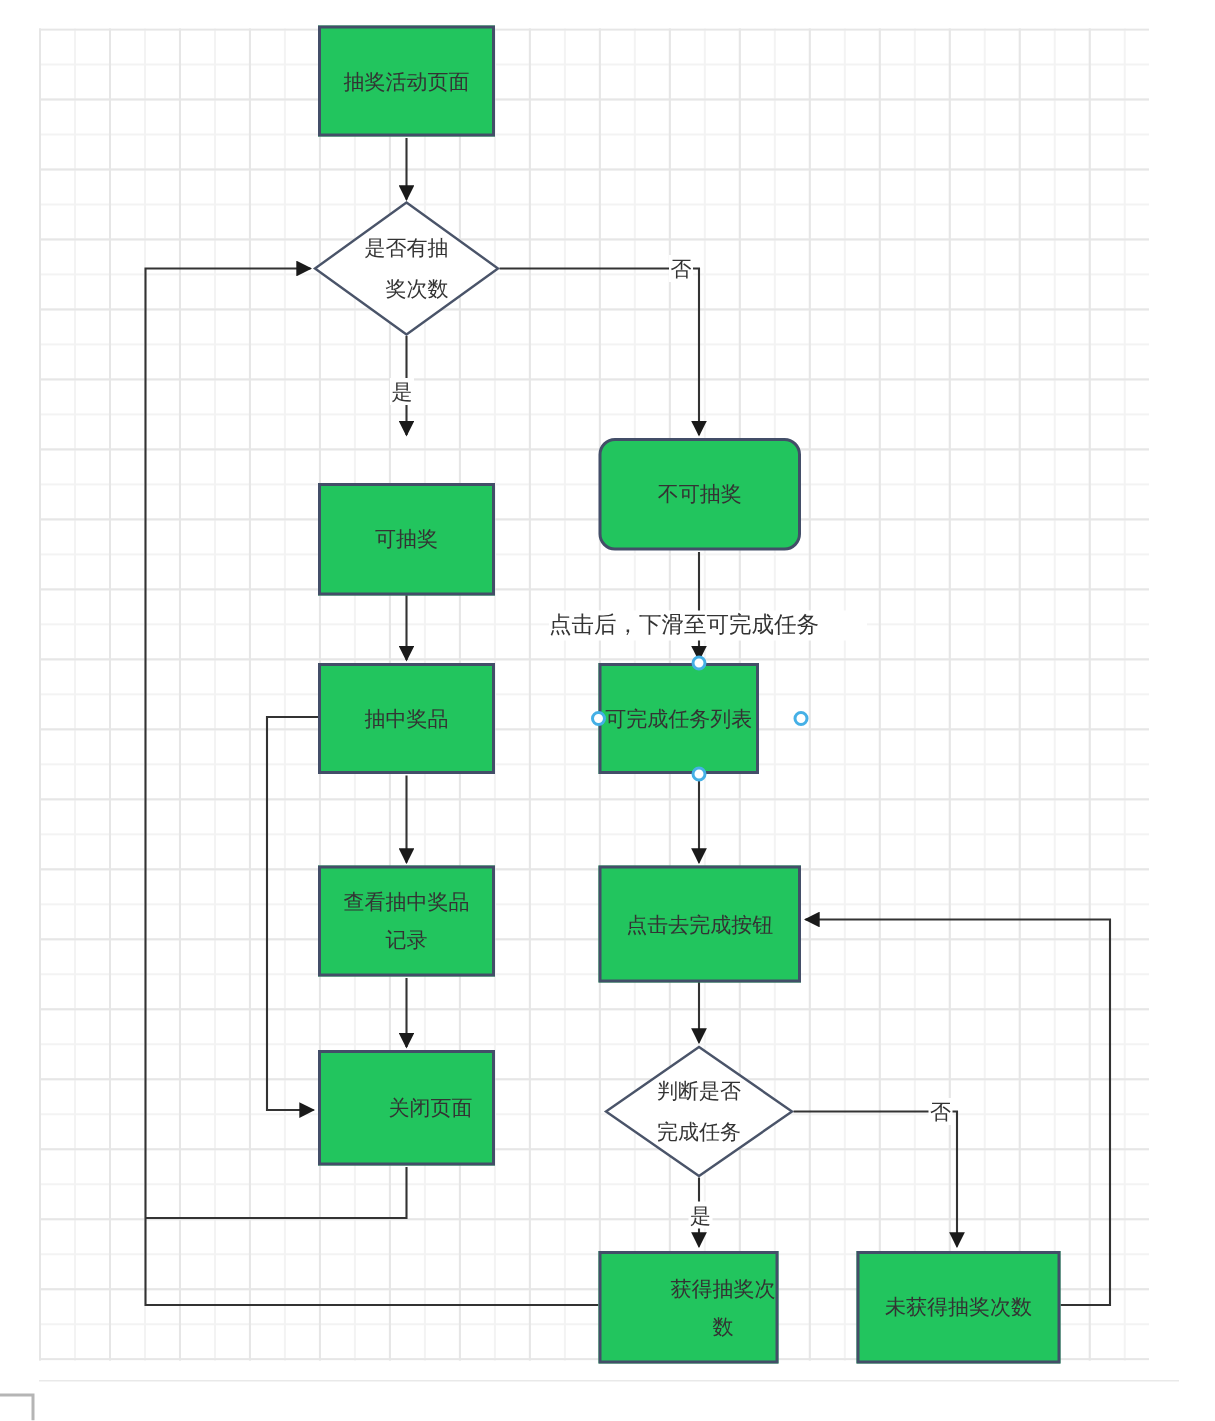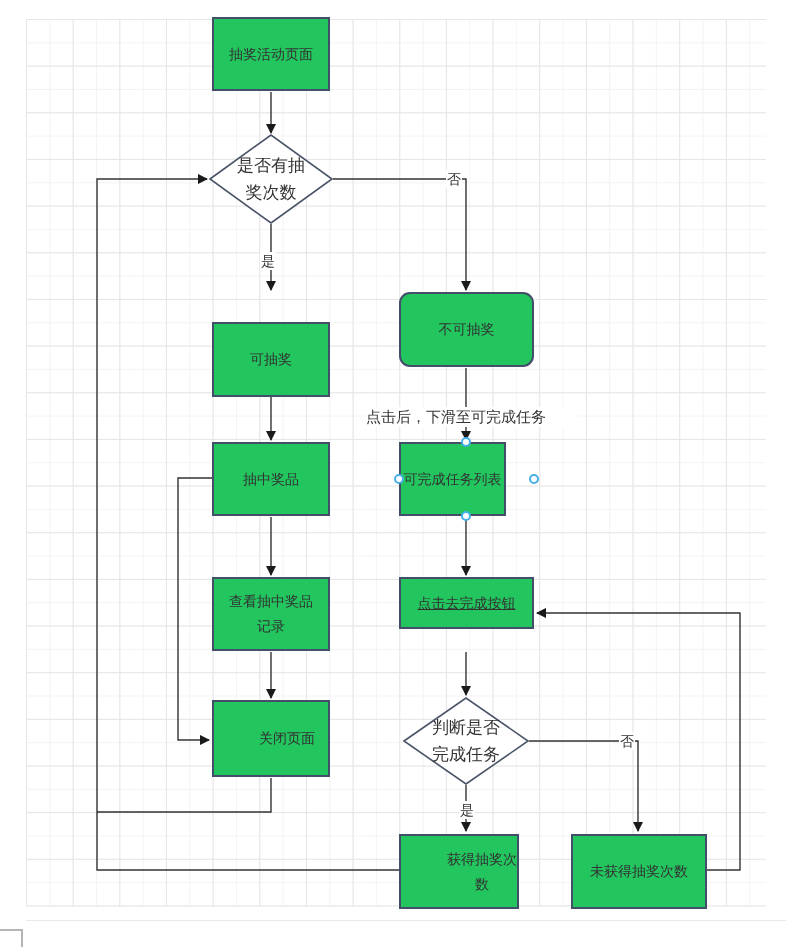--- a/index.html
+++ b/index.html
@@ -17,21 +17,21 @@
     background-size:46.66px 46.66px,46.66px 46.66px,23.33px 23.33px,23.33px 23.33px;
   }
   svg.layer{position:absolute;left:0;top:0;width:810px;height:947px;}
   .node{
     position:absolute;box-sizing:border-box;background:#22c55e;
     border:2px solid #434e68;display:flex;align-items:center;justify-content:center;
     font-size:14px;line-height:25px;text-align:center;white-space:pre-line;cursor:default;
   }
   .dtext{
     position:absolute;display:flex;align-items:center;justify-content:center;
-    font-size:17px;line-height:27px;text-align:center;white-space:pre-line;
+    font-size:14px;line-height:27px;text-align:right;white-space:pre-line;
   }
   .elabel{
     position:absolute;font-size:14px;line-height:18px;background:#ffffff;
     padding:0 1px;text-align:center;
   }
   .annotation{
     position:absolute;left:366px;top:407px;width:212px;height:20px;
     font-size:15px;line-height:20px;background:#ffffff;
   }
   .handle{
@@ -98,21 +98,21 @@
   <div class="node" style="left:212px;top:442px;width:118px;height:74px;">
     <span>抽中奖品</span>
   </div>
   <div class="node" style="left:399px;top:442px;width:107px;height:74px;">
     <span>可完成任务列表</span>
   </div>
   <div class="node" style="left:212px;top:577px;width:118px;height:74px;">
     <span>查看抽中奖品
 记录</span>
   </div>
-  <div class="node" style="left:399px;top:577px;width:135px;height:52px;text-decoration:underline;">
+  <div class="node" style="left:399px;top:577px;width:135px;height:78px;">
     <span>点击去完成按钮</span>
   </div>
   <div class="node" style="left:212px;top:700px;width:118px;height:77px;padding-left:32px;">
     <span>关闭页面</span>
   </div>
   <div class="node" style="left:399px;top:834px;width:120px;height:75px;padding-left:46px;">
     <span>获得抽奖次数</span>
   </div>
   <div class="node" style="left:571px;top:834px;width:136px;height:75px;">
     <span>未获得抽奖次数</span>

